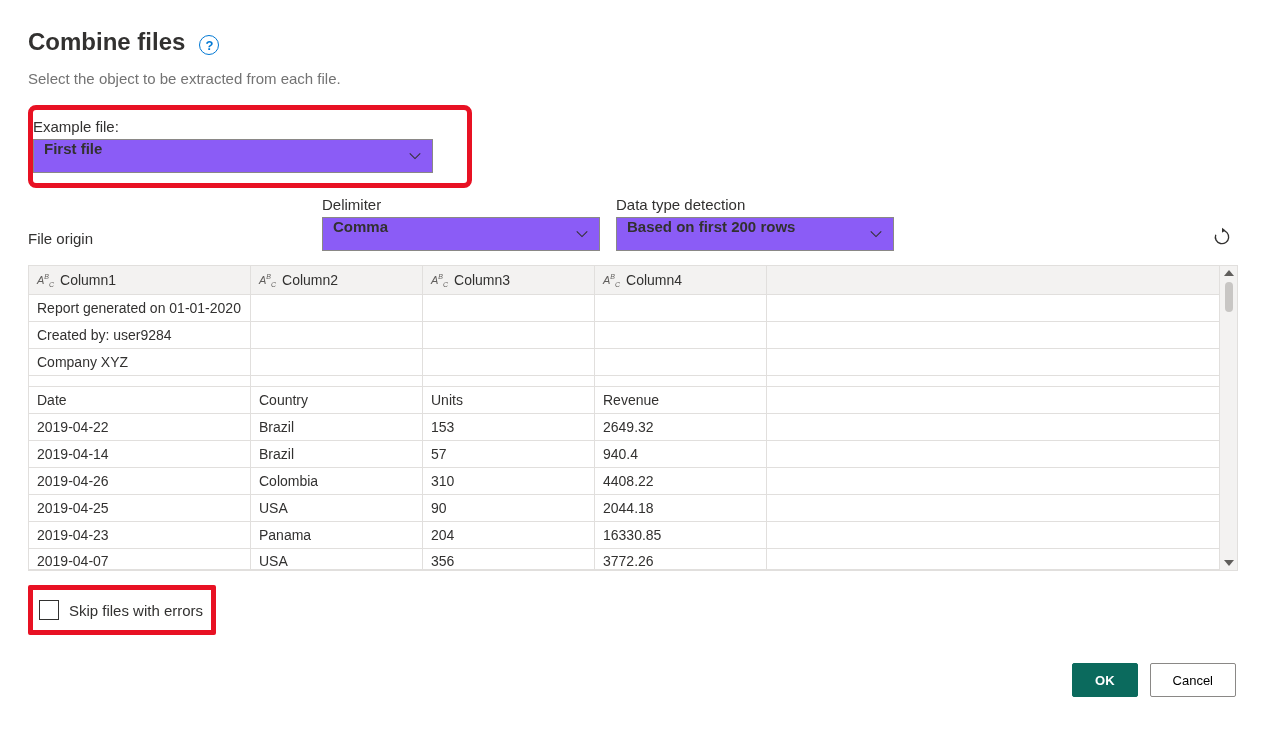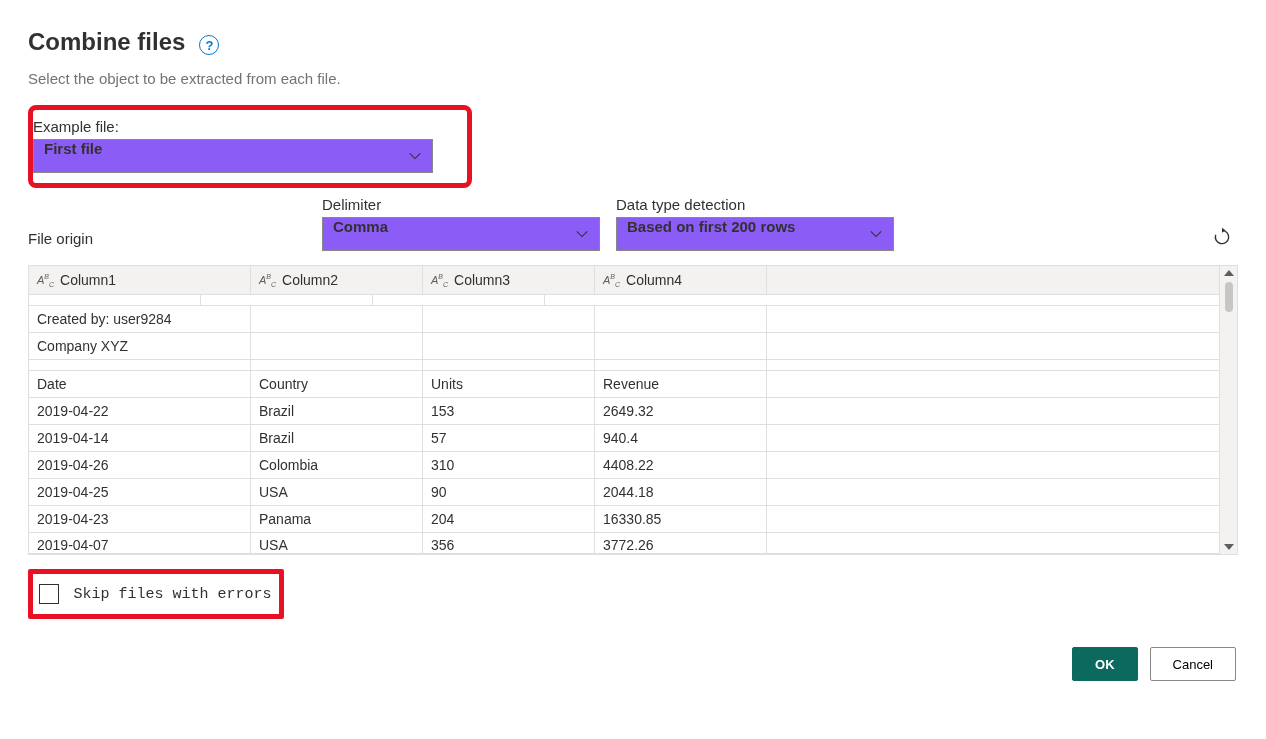--- a/index.html
+++ b/index.html
@@ -9,21 +9,21 @@
     font-family: "Segoe UI", -apple-system, BlinkMacSystemFont, sans-serif;
     font-size: 14px;
     color: #323130;
     background: #fff;
   }
   .title-row { display: flex; align-items: center; gap: 14px; }
   h1 { font-size: 24px; font-weight: 700; margin: 0 0 6px 0; }
   .help-icon { width: 20px; height: 20px; border: 1.5px solid #0078d4; border-radius: 50%; color: #0078d4; font-size: 13px; font-weight: bold; display: flex; align-items: center; justify-content: center; cursor: pointer; }
   .subtitle { font-size: 15px; margin: 8px 0 18px 0; color: #737373; }
   .highlight-red { border: 5px solid #e81123; border-radius: 8px; padding: 8px 6px 10px 0; width: 444px; margin-bottom: 8px; }
-  .highlight-red-small { border: 5px solid #e81123; border-radius: 2px; padding: 10px 8px 10px 6px; display: inline-block; margin-top: 14px; font-family: Liberation Mono, monospace; }
+  .highlight-red-small { border: 5px solid #e81123; border-radius: 2px; padding: 10px 8px 10px 6px; display: inline-block; margin-top: 14px; }
   .field-label { font-size: 15px; font-weight: 400; margin-bottom: 4px; display: block; }
   .dropdown { position: relative; height: 34px; border: 1px solid #8a8886; background: #8b5cf6; display: flex; padding: 0 34px 0 10px; font-size: 15px; cursor: pointer; font-weight: bold; }
   .dropdown .chev { position: absolute; right: 10px; top: 50%; transform: translateY(-50%); }
   .chev svg { width: 14px; height: 14px; display: block; }
   .row-controls { display: flex; align-items: flex-end; gap: 16px; margin-top: 6px; }
   .col-fo { width: 278px; margin-top: 33px; }
   .col-de { width: 278px; }
   .col-dt { width: 278px; }
   .refresh-holder { margin-left: auto; padding-bottom: 4px; padding-right: 6px; }
   .refresh-icon { width: 20px; height: 20px; cursor: pointer; }
@@ -135,20 +135,21 @@
           <span>Column3</span>
         </div>
       <div class="gh-cell c4">
           <span class="type-icon">A<sup>B</sup><sub>C</sub></span>
           <span>Column4</span>
         </div>
       <div class="gh-cell c-fill"></div>
     </div>
     <div class="grid-body" id="grid-body">
         <div class="g-row">
+          <div class="g-cell c1"><span>Report generated on 01-01-2020</span></div>
           <div class="g-cell c2"><span></span></div>
           <div class="g-cell c3"><span></span></div>
           <div class="g-cell c4"><span></span></div>
           <div class="g-cell c-fill"></div>
         </div>
         <div class="g-row">
           <div class="g-cell c1"><span>Created by: user9284</span></div>
           <div class="g-cell c2"><span></span></div>
           <div class="g-cell c3"><span></span></div>
           <div class="g-cell c4"><span></span></div>

